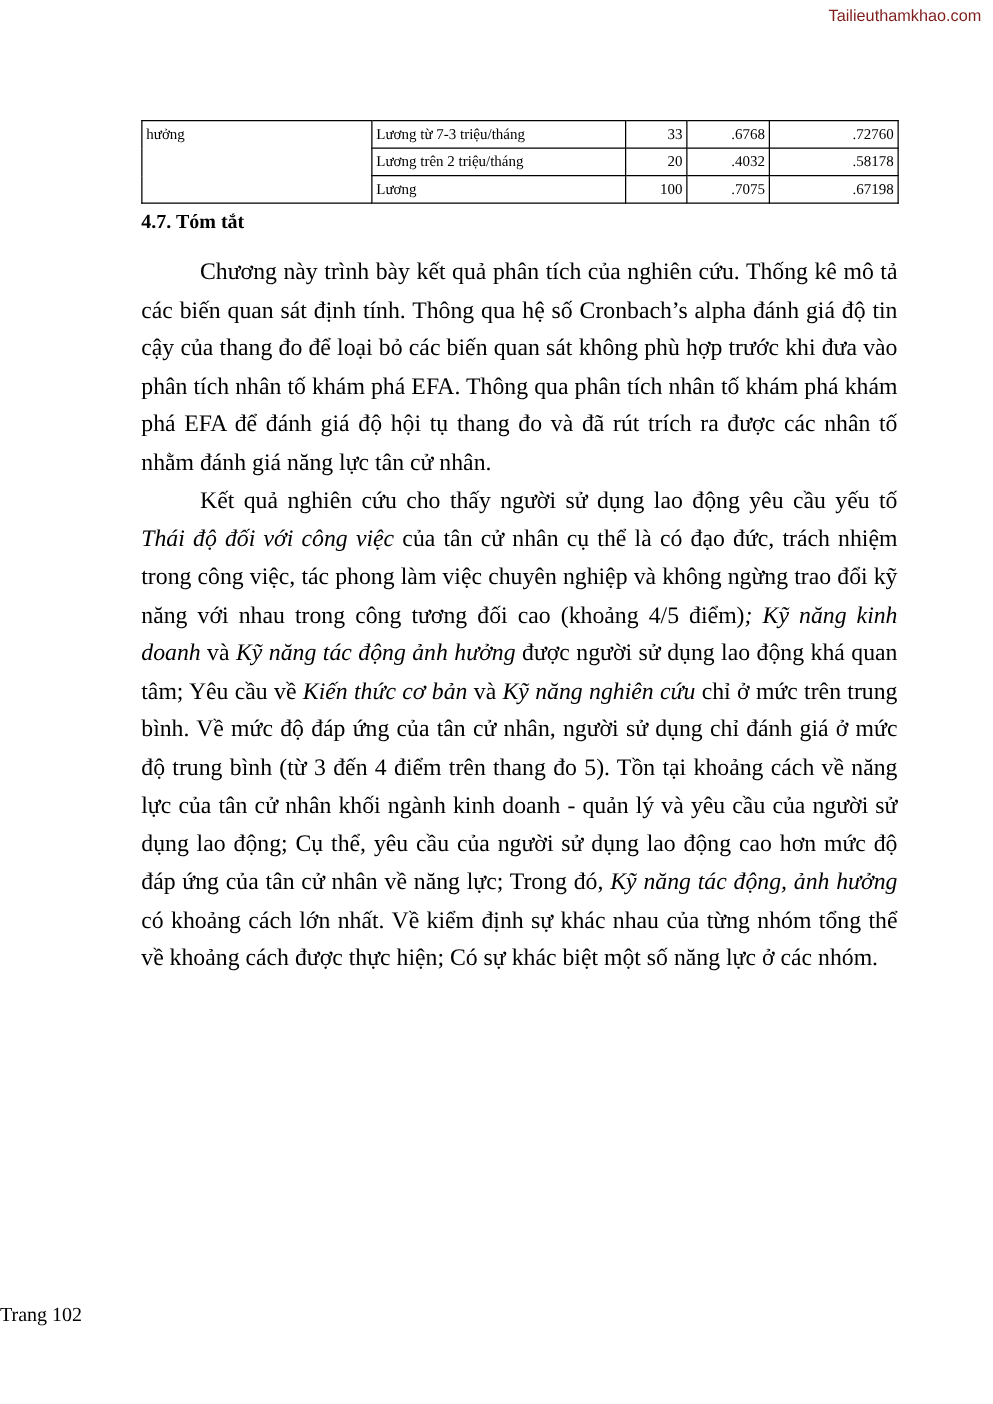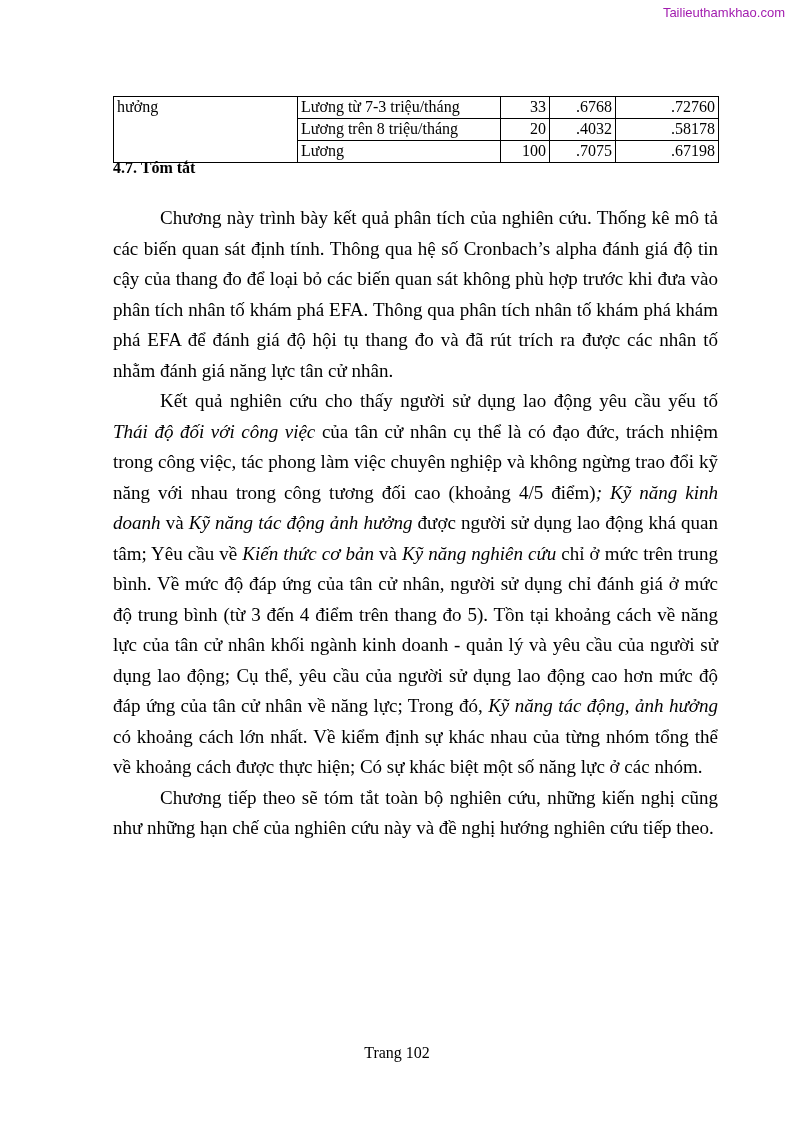--- a/index.html
+++ b/index.html
@@ -1,60 +1,59 @@
 <!DOCTYPE html>
 <html><head>
 <meta charset="utf-8">
 <style>
   html, body { margin:0; padding:0; background:#fff; }
   body { width:794px; height:1123px; position:relative; overflow:hidden;
          font-family:"Liberation Serif", serif; color:#000; }
   .watermark { position:absolute; top:5px; right:9px; font-family:"Liberation Sans", sans-serif;
-               font-size:13px; color:#a21caf; }
+               font-size:13px; color:#7f1d1d; }
   table.stats { position:absolute; left:113px; top:96px; border-collapse:collapse;
-                font-size:16px; line-height:20px; }
+                font-size:12px; line-height:20px; }
   table.stats td { border:1px solid #000; padding:0 3px; height:21px; vertical-align:top; }
   table.stats td.num { text-align:right; }
-  .heading { position:absolute; left:113px; top:159px; font-weight:bold; font-size:16px; }
+  .heading { position:absolute; left:113px; top:169px; font-weight:bold; font-size:16px; }
   .body { position:absolute; left:113px; top:203px; width:605px; font-size:19px;
           line-height:30.5px; text-align:justify; }
   .body p { margin:0; text-indent:47px; }
   .body i { font-style:italic; }
-  .footer { position:absolute; left:0; width:794px; top:1044px; text-align:center; font-size:16px; }
+  .footer { position:absolute; left:0; width:794px; top:1044px; font-size:16px; }
 </style>
 </head>
 <body>
 
 <div class="watermark">Tailieuthamkhao.com</div>
 
 <table class="stats">
   <tbody>
       <tr>
     <td rowspan="3" style="width:177px">hưởng</td>
     <td style="width:196px">Lương từ 7-3 triệu/tháng</td>
     <td class="num" style="width:42px">33</td>
     <td class="num" style="width:59px">.6768</td>
     <td class="num" style="width:96px">.72760</td>
   </tr>
   <tr>
-    <td>Lương trên 8 triệu/tháng</td>
+    <td>Lương trên 2 triệu/tháng</td>
     <td class="num">20</td>
     <td class="num">.4032</td>
     <td class="num">.58178</td>
   </tr>
   <tr>
     <td>Lương</td>
     <td class="num">100</td>
     <td class="num">.7075</td>
     <td class="num">.67198</td>
   </tr>
 </tbody>
   </table>
 
 <div class="heading">4.7. Tóm tắt</div>
 
 <div class="body">
   <p>Chương này trình bày kết quả phân tích của nghiên cứu. Thống kê mô tả các biến quan sát định tính. Thông qua hệ số Cronbach’s alpha  đánh giá độ tin cậy của thang đo để loại bỏ các biến quan sát không phù hợp trước khi đưa vào phân tích nhân tố khám phá EFA. Thông qua phân tích nhân tố khám phá khám phá EFA để đánh giá độ hội tụ thang đo và đã rút trích ra được các nhân tố nhằm đánh giá năng lực tân cử nhân.</p>
   <p><span>Kết quả nghiên cứu cho thấy người sử dụng lao động yêu cầu yếu tố </span><i>Thái độ đối với công việc</i><span> của tân cử nhân cụ thể là có đạo đức, trách nhiệm trong công việc, tác phong làm việc chuyên nghiệp và không ngừng trao đổi kỹ năng với nhau trong công tương đối cao (khoảng 4/5 điểm)</span><i>; Kỹ năng kinh doanh</i><span> và </span><i>Kỹ năng tác động ảnh hưởng</i><span> được người sử dụng lao động khá quan tâm; Yêu cầu về </span><i>Kiến thức cơ bản</i><span> và </span><i>Kỹ năng nghiên cứu</i><span> chỉ ở mức trên trung bình. Về mức độ đáp ứng của tân cử nhân, người sử dụng chỉ đánh giá ở mức độ trung bình (từ 3 đến 4 điểm trên thang đo 5). Tồn tại khoảng cách về năng lực của tân cử nhân khối ngành kinh doanh - quản lý và yêu cầu của người sử dụng lao động; Cụ thể, yêu cầu của người sử dụng lao động cao hơn mức độ đáp ứng của tân cử nhân về năng lực; Trong đó, </span><i>Kỹ năng tác động, ảnh hưởng</i><span> có khoảng cách lớn nhất. Về kiểm định sự khác nhau của từng nhóm tổng thể về khoảng cách được thực hiện; Có sự khác biệt một số năng lực ở các nhóm.</span></p>
-  <p>Chương tiếp theo sẽ tóm tắt toàn bộ nghiên cứu, những kiến nghị cũng như những hạn chế của nghiên cứu này và đề nghị hướng nghiên cứu tiếp theo.</p>
 </div>
 
 <div class="footer">Trang 102</div>
 
 </body></html>

